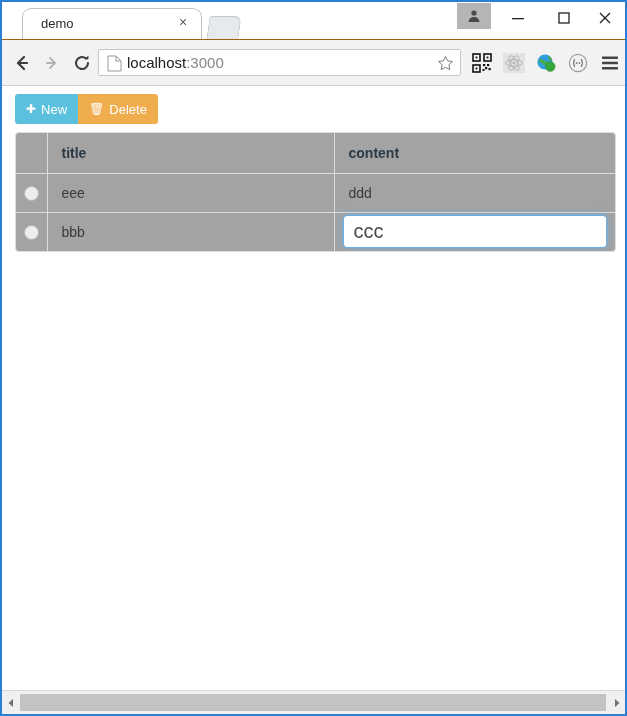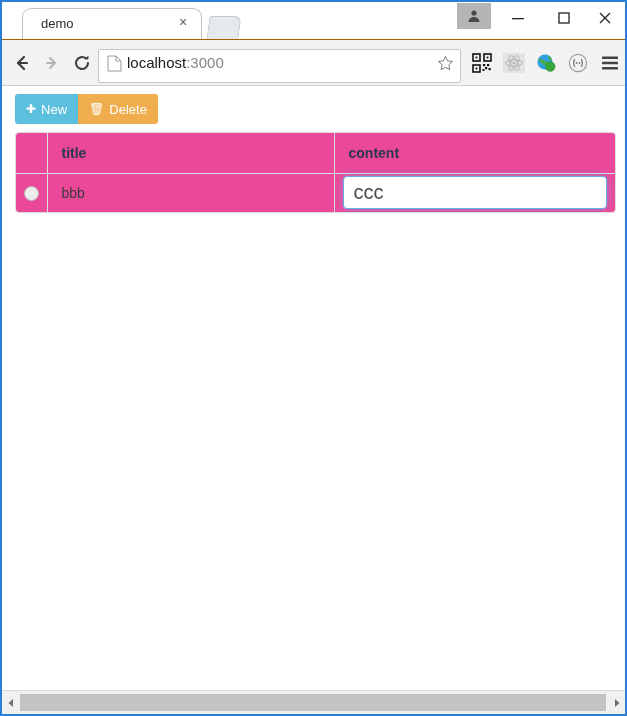--- a/index.html
+++ b/index.html
@@ -123,21 +123,21 @@
   .navicon svg { position:absolute; left:50%; top:50%; transform: translate(-50%,-50%); }
   #nav-back    { left: 6px; }
   #nav-forward { left: 36px; }
   #nav-reload  { left: 66px; }
 
   .omnibox {
     position: absolute;
     left: 96px;
     top: 9px;
     width: 363px;
-    height: 34px;
+    height: 27px;
     background: #ffffff;
     border: 1px solid #c7c7c7;
     border-radius: 2px;
     box-sizing: border-box;
     cursor: text;
   }
   .page-icon { position: absolute; left: 8px; top: 5px; }
   .url-text {
     position: absolute;
     left: 28px;
@@ -204,21 +204,21 @@
 
   
   .tbl-wrap {
     position: absolute;
     left: 13px;
     top: 46px;
     width: 601px;
     border: 1px solid #dddddd;
     border-radius: 4px;
     box-sizing: border-box;
-    background: #ec4899;
+    background: #a3a3a3;
     overflow: hidden;
   }
   table.data {
     width: 100%;
     border-collapse: collapse;
     table-layout: fixed;
   }
   table.data th, table.data td {
     border-right: 1px solid #dddddd;
     border-bottom: 1px solid #dddddd;
@@ -450,20 +450,27 @@
       <table class="data">
         <thead>
           <tr>
             <th class="col-sel"></th>
             <th class="col-title">title</th>
             <th>content</th>
           </tr>
         </thead>
         <tbody>
 
+          <tr>
+            <td class="col-sel">
+              <span class="radio"></span>
+            </td>
+            <td class="col-title">eee</td>
+            <td>ddd</td>
+          </tr>
 
           <tr class="row-edit">
             <td class="col-sel">
               <span class="radio"></span>
             </td>
             <td class="col-title">bbb</td>
             <td class="cell-input-wrap">
               <input class="cell-input" type="text" value="ccc" style="">
             </td>
           </tr>

